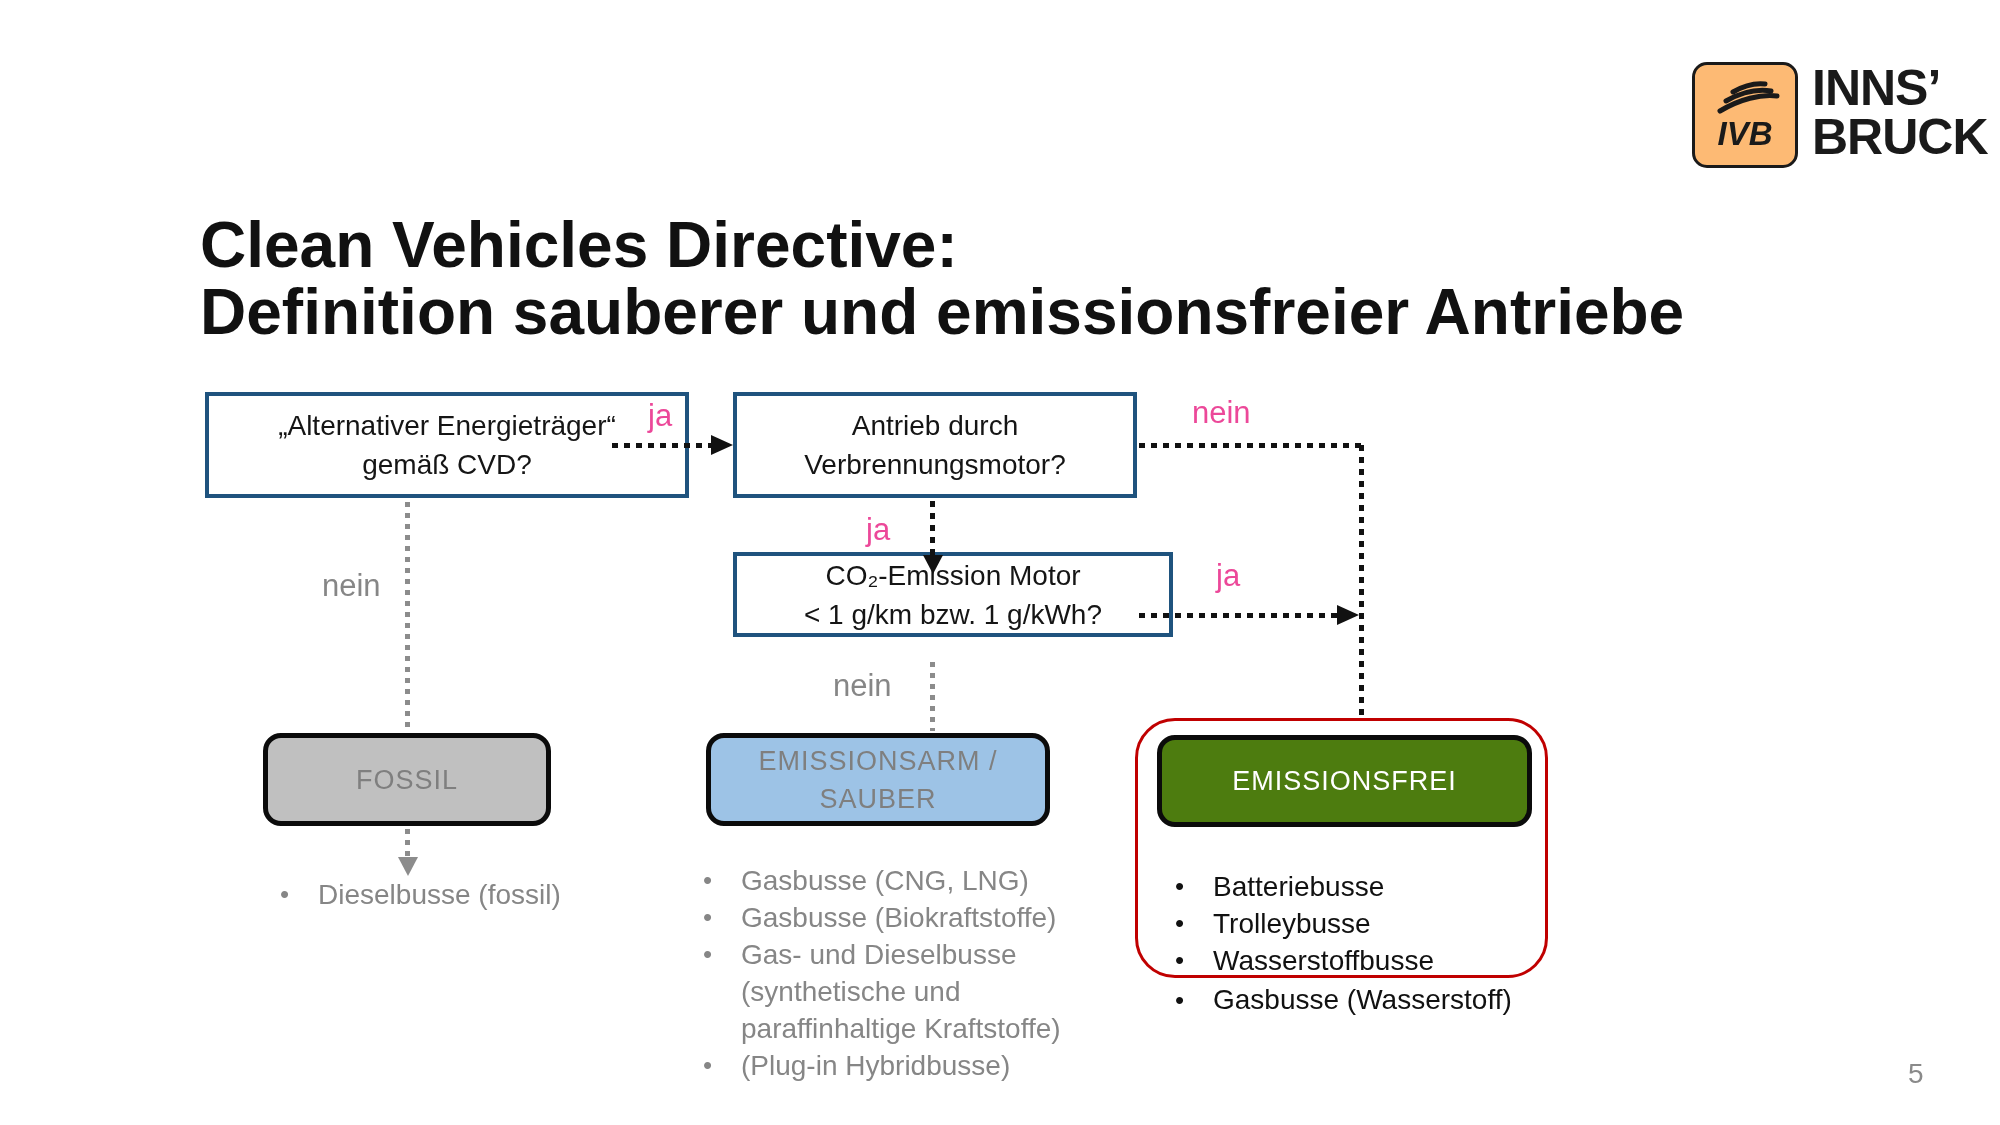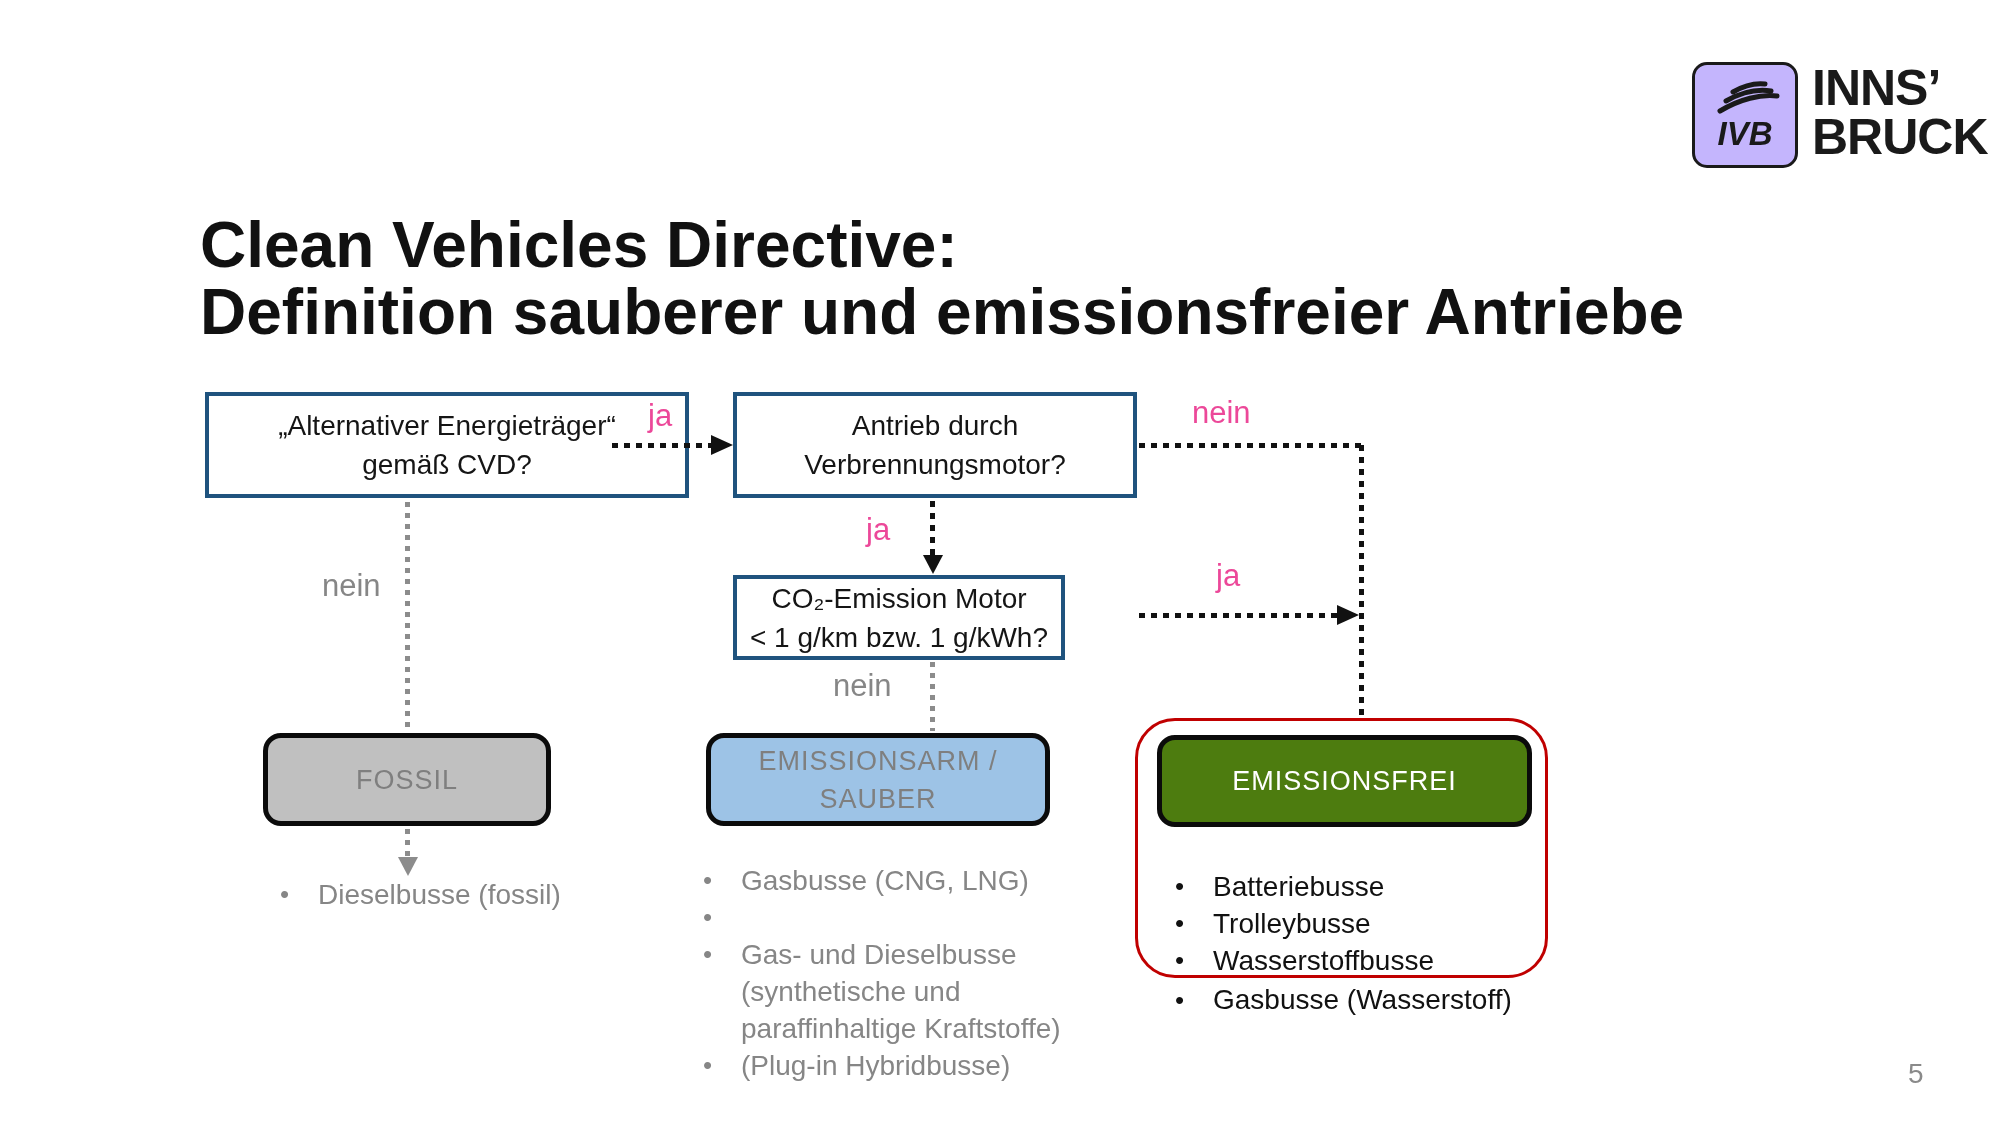--- a/index.html
+++ b/index.html
@@ -6,21 +6,21 @@
   .slide{
     position:relative;width:2000px;height:1125px;background:#ffffff;overflow:hidden;
     font-family:"Liberation Sans","DejaVu Sans",sans-serif;color:#1a1a1a;
   }
   .abs{position:absolute;}
 
   
   .title{left:200px;top:212px;font-size:64px;font-weight:bold;line-height:67px;color:#111;}
 
   
-  .logo-box{left:1692px;top:62px;width:100px;height:100px;border:3px solid #1a1a1a;border-radius:15px;background:#c4b5fd;}
+  .logo-box{left:1692px;top:62px;width:100px;height:100px;border:3px solid #1a1a1a;border-radius:15px;background:#fdba74;}
   .logo-box svg{width:100%;height:100%;display:block;}
   .wordmark{left:1812px;top:64px;font-weight:bold;font-size:50px;line-height:49px;letter-spacing:-1px;color:#1a1a1a;white-space:nowrap;}
 
   
   .decision{
     background:#fff;border:4px solid #1F537E;box-sizing:border-box;
     display:flex;flex-direction:column;align-items:center;justify-content:center;
     text-align:center;font-size:28px;line-height:39px;color:#151515;
   }
 
@@ -88,21 +88,21 @@
   <div class="abs decision" style="left:205px;top:392px;width:484px;height:106px;">
     <div>„Alternativer Energieträger“</div>
     <div>gemäß CVD?</div>
   </div>
 
   <div class="abs decision" style="left:733px;top:392px;width:404px;height:106px;">
     <div>Antrieb durch</div>
     <div>Verbrennungsmotor?</div>
   </div>
 
-  <div class="abs decision" style="left:733px;top:575px;width:332px;height:85px;">
+  <div class="abs decision" style="left:733px;top:552px;width:440px;height:85px;">
     <div>CO₂-Emission Motor</div>
     <div>&lt; 1 g/km bzw. 1 g/kWh?</div>
   </div>
 
   <div class="abs dot-h" style="left:612px;top:443px;width:101px;"></div>
   <div class="abs arr-r" style="left:711px;top:435px;"></div>
   <div class="abs lbl" style="left:648px;top:398px;">ja</div>
 
   <div class="abs dot-v" style="left:930px;top:501px;width:5px;height:56px;"></div>
   <div class="abs arr-d" style="left:923px;top:555px;"></div>
@@ -143,20 +143,21 @@
     </div>
   </div>
 
   <div class="abs list" style="left:703px;top:862px;">
     <div class="li">
       <span class="dot">•</span>
       <span>Gasbusse (CNG, LNG)</span>
     </div>
     <div class="li">
       <span class="dot">•</span>
+      <span>Gasbusse (Biokraftstoffe)</span>
     </div>
     <div class="li">
       <span class="dot">•</span>
       <span>Gas- und Dieselbusse</span>
     </div>
     <div class="li nobullet">
       <span class="dot">•</span>
       <span>(synthetische und</span>
     </div>
     <div class="li nobullet">

